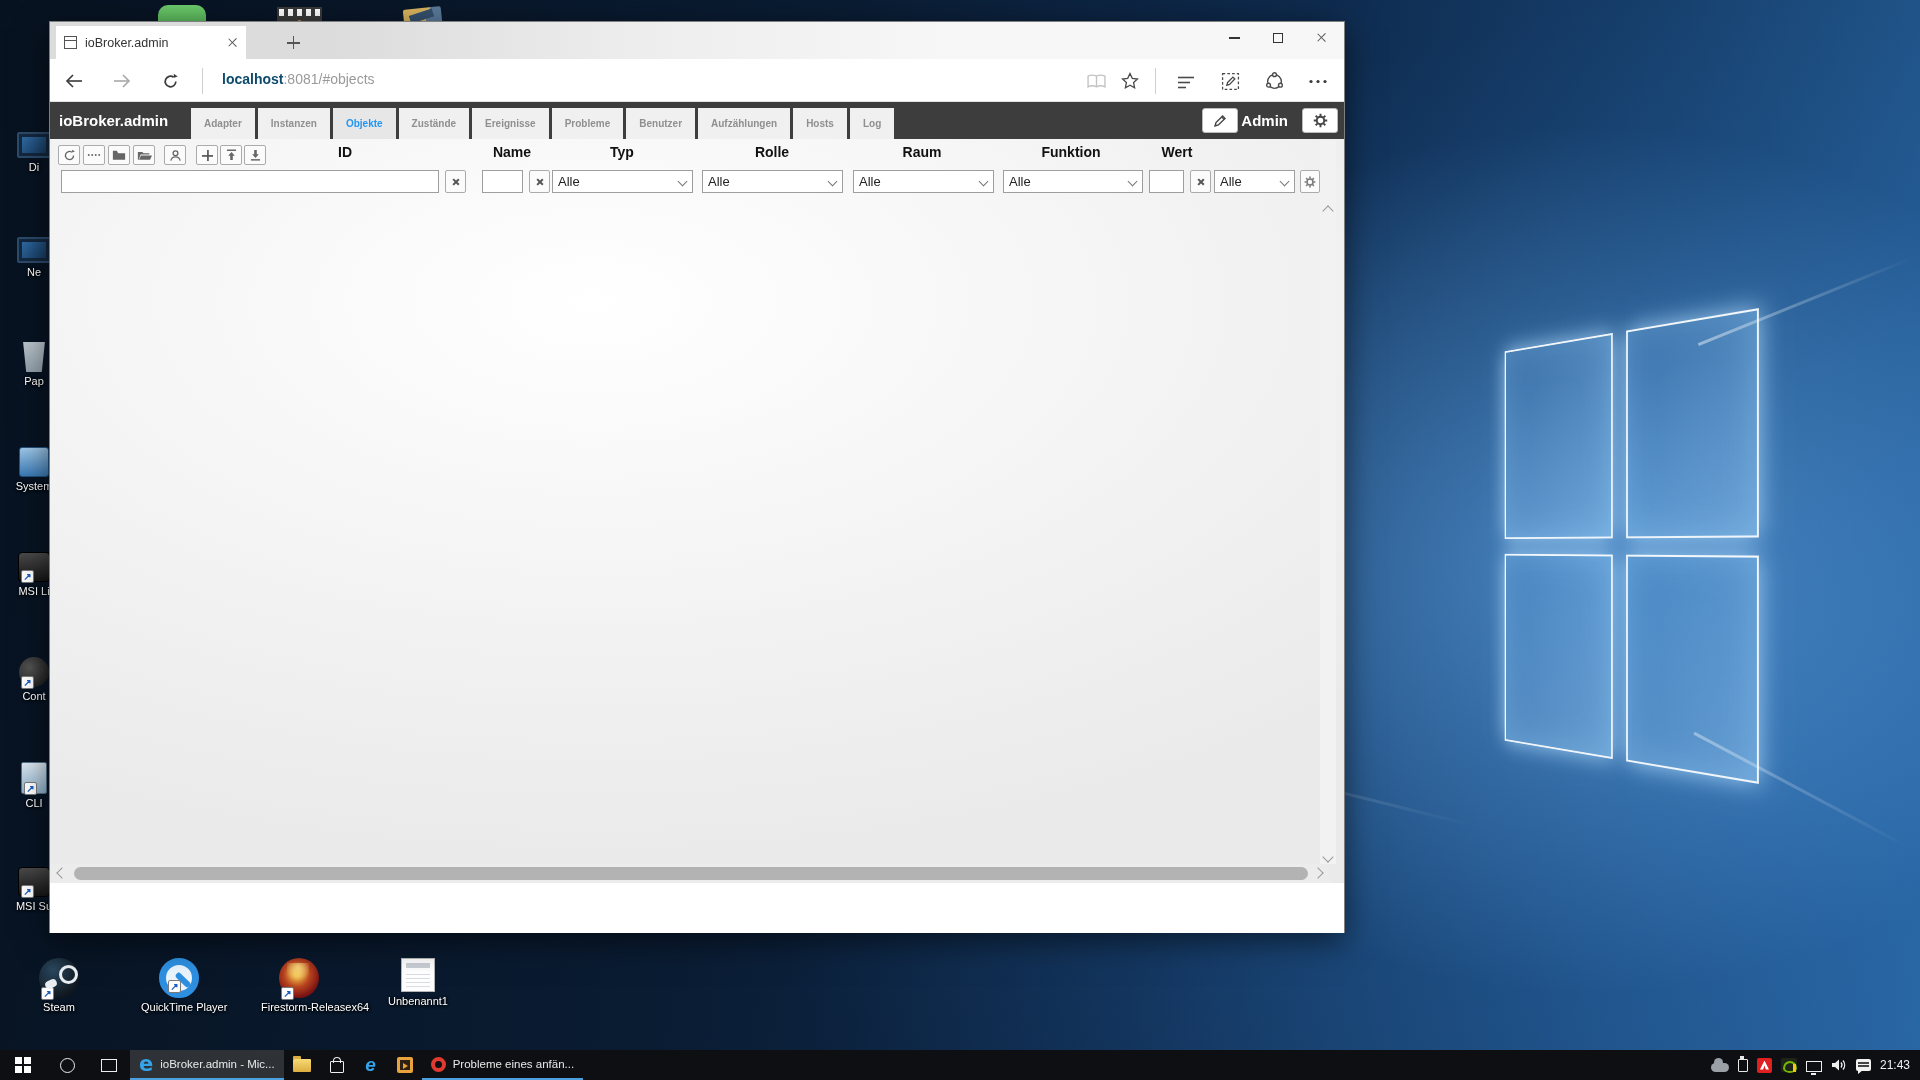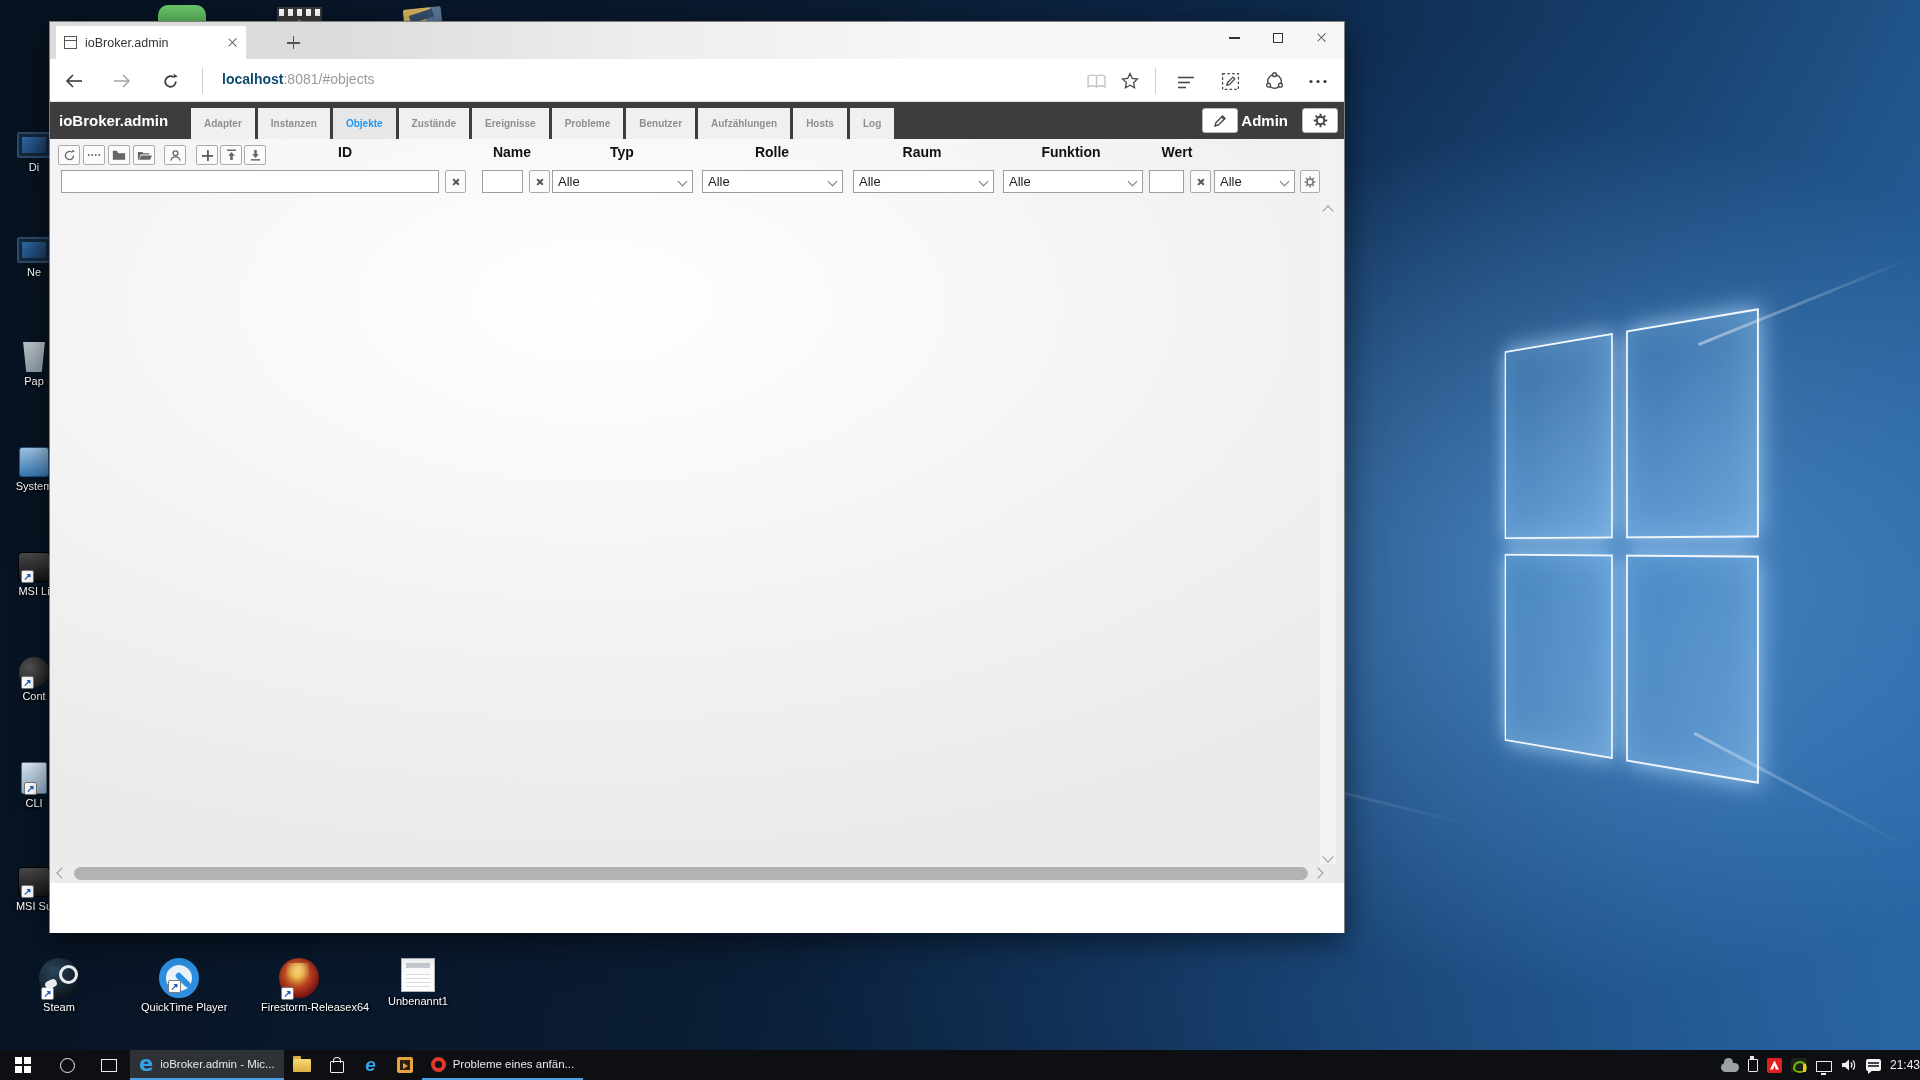--- a/index.html
+++ b/index.html
@@ -159,21 +159,21 @@
   .tfolder { width:18px; height:13px; background:linear-gradient(#f7d976,#dcae3f); border-radius:1px; position:relative; }
   .tfolder:before { content:""; position:absolute; left:0; top:-3px; width:8px; height:3px; background:#dcae3f; border-radius:1px 1px 0 0; }
   .bag { width:14px; height:12px; border:1.6px solid #eee; border-radius:1px; position:relative; margin-top:4px; }
   .bag:before { content:""; position:absolute; left:2.5px; top:-5px; width:6px; height:5px;
     border:1.6px solid #eee; border-bottom:none; border-radius:4px 4px 0 0; }
   .mtv { width:16px; height:16px; background:#e8a33d; border-radius:2px; position:relative; }
   .mtv:before { content:""; position:absolute; left:3px; top:3px; width:10px; height:10px; background:#2e2013; }
   .mtv:after { content:""; position:absolute; left:6px; top:5.5px; width:0; height:0;
     border-left:5px solid #e8a33d; border-top:3px solid transparent; border-bottom:3px solid transparent; }
   .opera-o { width:15px; height:15px; border:4px solid #e23a2e; border-radius:50%; }
-  .tray { position:absolute; right:0; top:0; height:30px; display:flex; align-items:center; gap:9px; }
+  .tray { position:absolute; right:0; top:0; height:30px; display:flex; align-items:center; gap:9px; padding-right:10px; }
   .cloud { width:18px; height:9px; background:#9aa0a6; border-radius:6px; position:relative; margin-top:4px; }
   .cloud:before { content:""; position:absolute; left:3px; top:-5px; width:9px; height:9px; background:#9aa0a6; border-radius:50%; }
   .usb { width:10px; height:13px; border:1.5px solid #e8e8e8; border-radius:1px; position:relative; }
   .usb:before { content:""; position:absolute; left:1.5px; top:-4px; width:4px; height:3px; background:#e8e8e8; }
   .avira { width:15px; height:15px; background:#e02020; border-radius:2px; position:relative; }
   .avira:before { content:""; position:absolute; left:3px; top:3px; width:9px; height:9px;
     background:#fff; clip-path:polygon(50% 0,100% 100%,65% 100%,50% 55%,35% 100%,0 100%); }
   .nvidia { width:16px; height:14px; background:#1e2418; border-radius:2px; position:relative; }
   .nvidia:before { content:""; position:absolute; left:2px; top:3px; width:10px; height:8px;
     border:2px solid #76b900; border-radius:50% 50% 50% 50%/60% 60% 40% 40%; }

